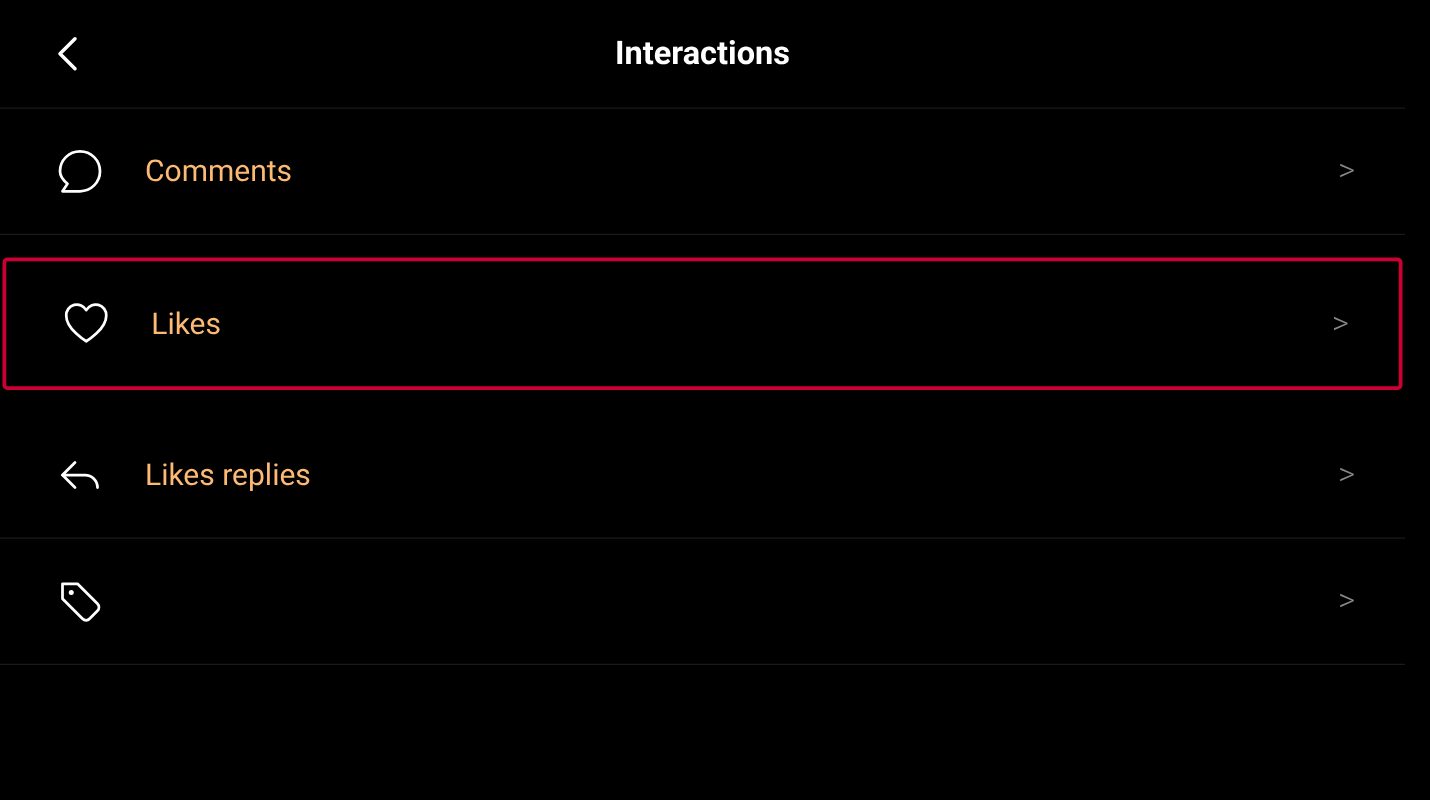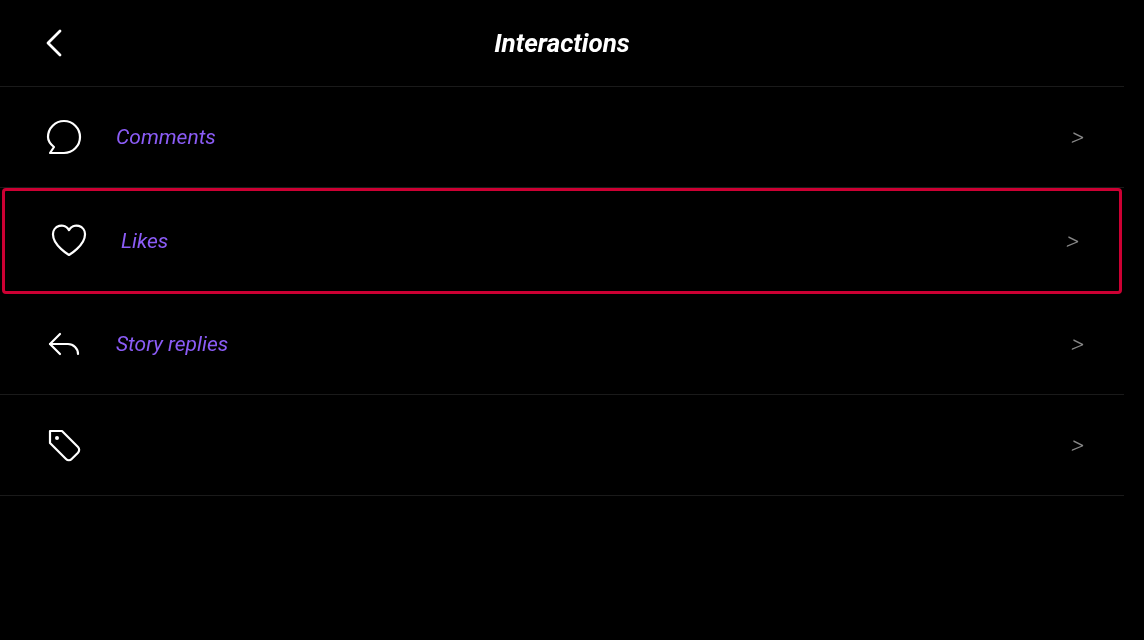--- a/index.html
+++ b/index.html
@@ -16,21 +16,20 @@
       color: #ffffff;
       overflow: hidden;
     }
 
     .screen {
       width: 1124px;
       height: 640px;
       background: #000;
       display: flex;
       flex-direction: column;
-      font-style: italic;
     }
 
     .header {
       display: flex;
       align-items: center;
       justify-content: center;
       position: relative;
       padding: 28px 40px 28px 40px;
       border-bottom: 1px solid #1a1a1a;
     }
@@ -67,21 +66,21 @@
       padding: 26px 40px;
       border-bottom: 1px solid #1a1a1a;
       cursor: pointer;
       position: relative;
       min-height: 90px;
     }
 
     .menu-item.highlighted {
       border: 3px solid #cc0033;
       border-radius: 4px;
-      margin: 0 2px;
+      margin: 18px 2px;
     }
 
     .menu-item-icon {
       width: 48px;
       height: 48px;
       display: flex;
       align-items: center;
       justify-content: center;
       margin-right: 28px;
       flex-shrink: 0;
@@ -89,23 +88,23 @@
 
     .menu-item-icon svg {
       width: 40px;
       height: 40px;
       stroke: #ffffff;
       fill: none;
       stroke-width: 2.2;
     }
 
     .menu-item-label {
-      font-size: 21px;
+      font-size: 24px;
       font-weight: 400;
-      color: #8b5cf6;
+      color: #fdba74;
       flex: 1;
     }
 
     .menu-item-chevron {
       color: #888888;
       font-size: 26px;
       font-weight: 300;
       margin-left: auto;
     }
   </style>
@@ -144,21 +143,21 @@
       <span class="menu-item-chevron">&gt;</span>
     </div>
 
     <div class="menu-item">
       <div class="menu-item-icon">
         <svg viewBox="0 0 40 40" fill="none" stroke="#ffffff" stroke-width="2.2" stroke-linecap="round" stroke-linejoin="round">
           <polyline points="16,10 6,20 16,30"></polyline>
           <path d="M6 20h18a10 10 0 0 1 10 10"></path>
         </svg>
       </div>
-      <span class="menu-item-label">Story replies</span>
+      <span class="menu-item-label">Likes replies</span>
       <span class="menu-item-chevron">&gt;</span>
     </div>
 
     <div class="menu-item">
       <div class="menu-item-icon">
         <svg viewBox="0 0 40 40" fill="none" stroke="#ffffff" stroke-width="2.2" stroke-linecap="round" stroke-linejoin="round">
           <path d="M6 6h12l16 16a4 4 0 0 1 0 5.657l-6.343 6.343a4 4 0 0 1-5.657 0L6 18V6z"></path>
           <circle cx="13" cy="13" r="2" fill="#ffffff" stroke="none"></circle>
         </svg>
       </div>

